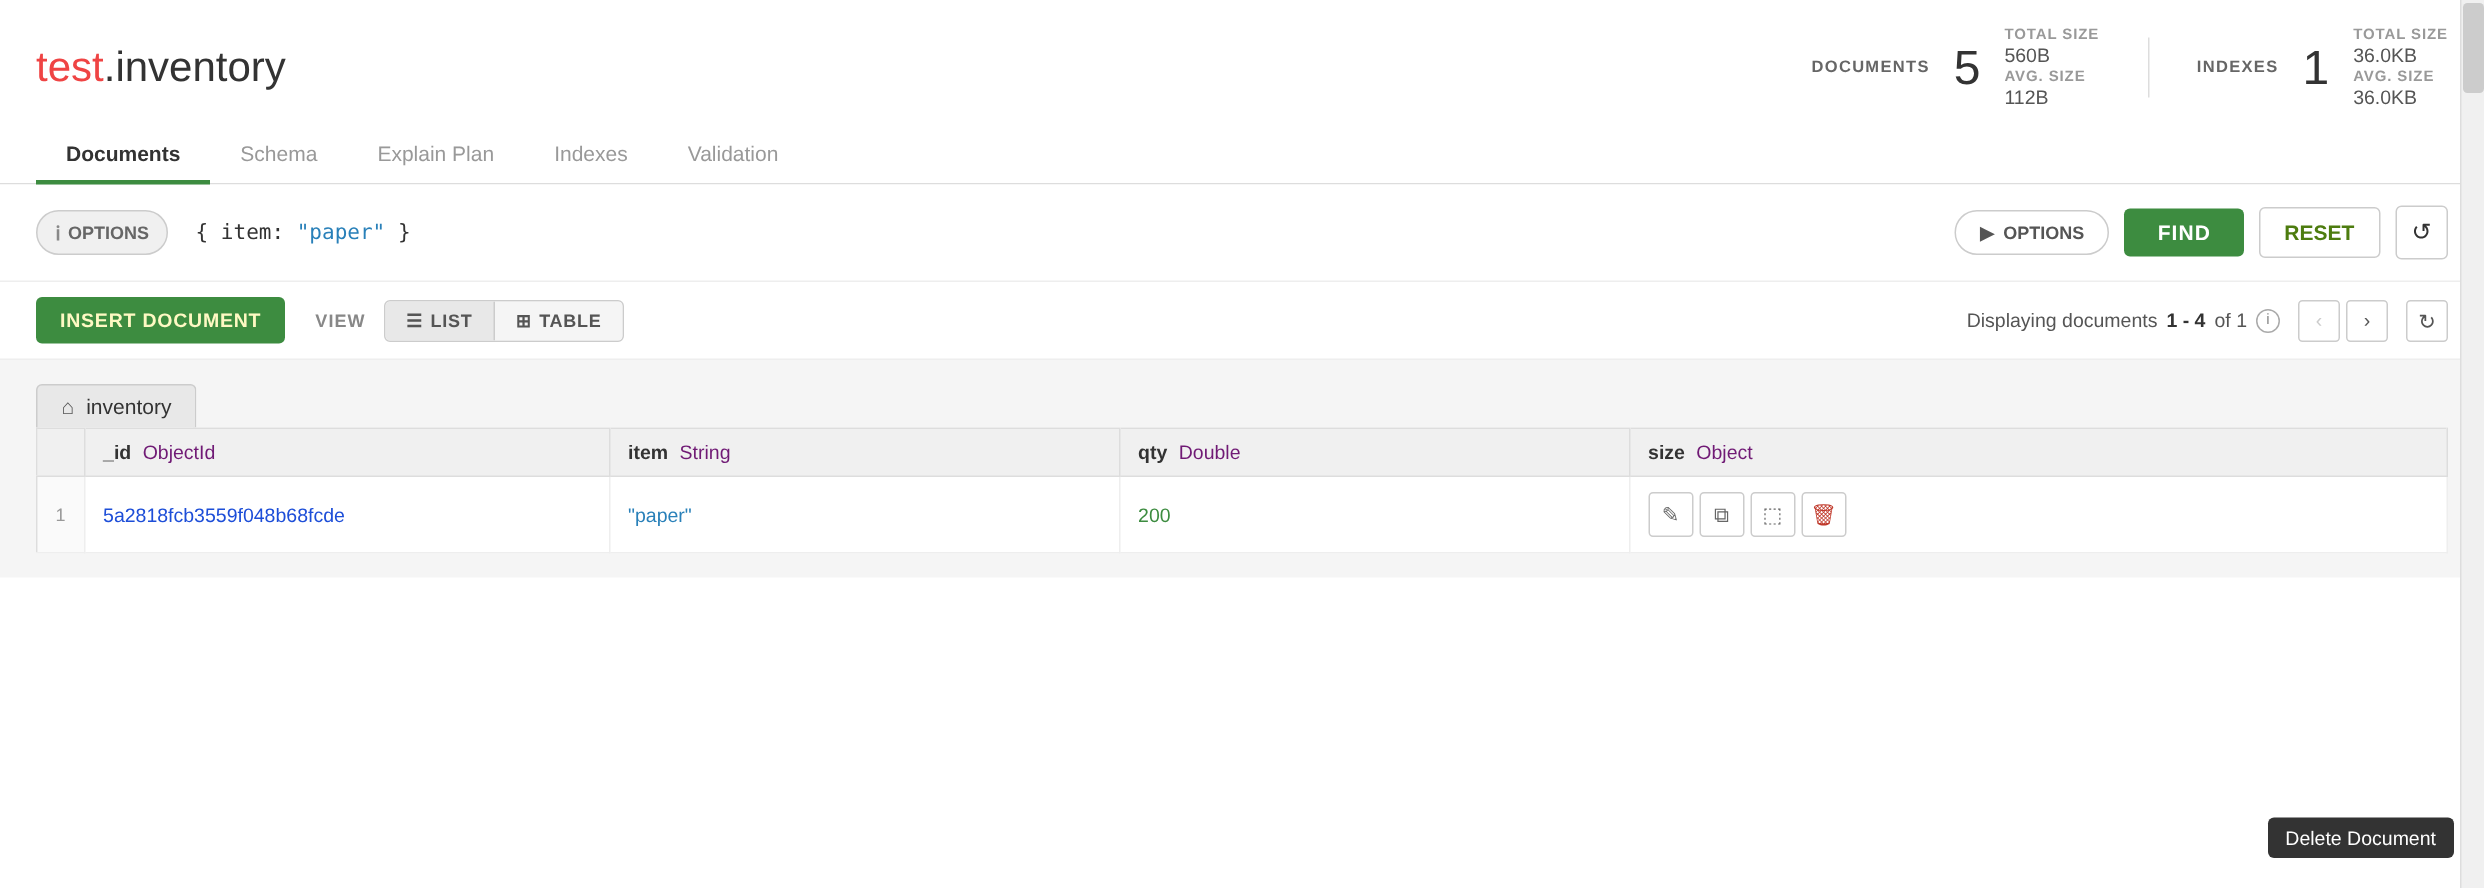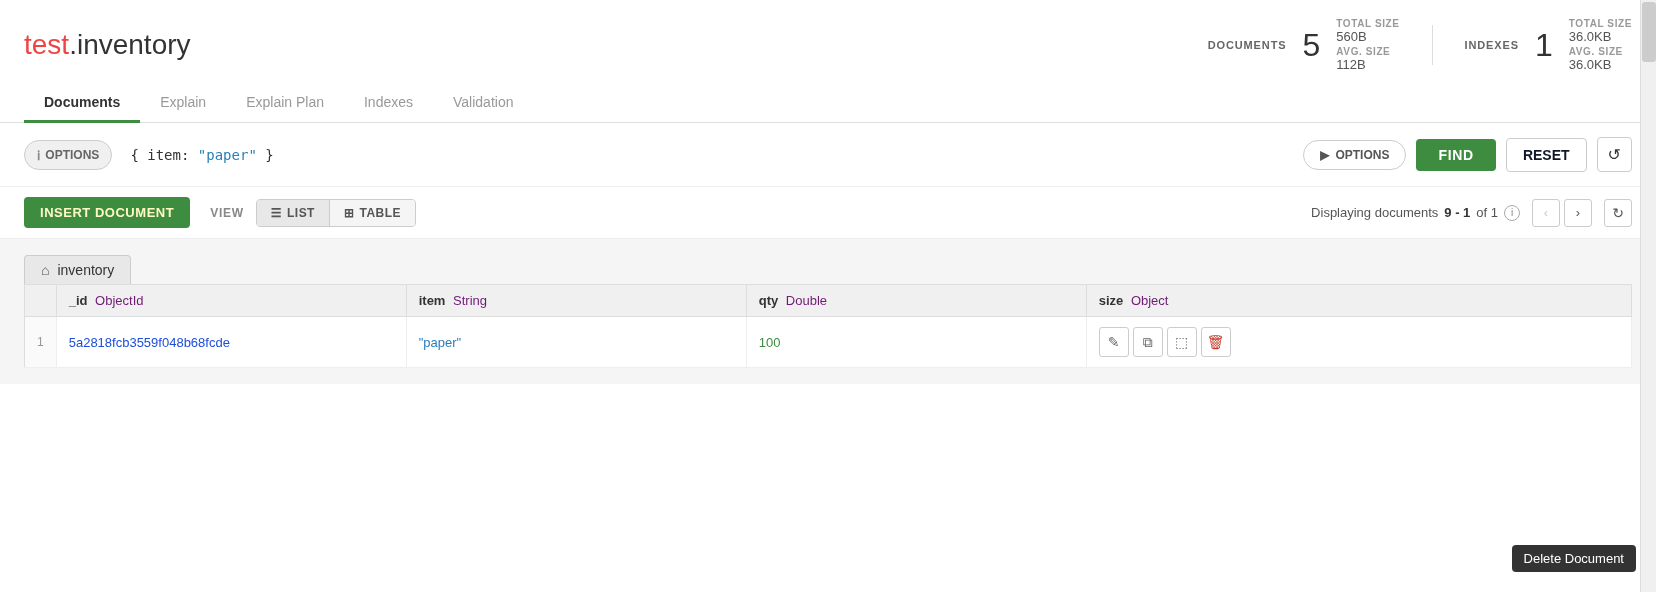--- a/index.html
+++ b/index.html
@@ -161,21 +161,21 @@
       border: none;
       border-radius: 4px;
       font-size: 14px;
       font-weight: 700;
       cursor: pointer;
       letter-spacing: 0.05em;
     }
     .reset-btn {
       padding: 8px 16px;
       background: #fff;
-      color: #0f172a;
+      color: #4d7c0f;
       border: 1px solid #ccc;
       border-radius: 4px;
       font-size: 14px;
       font-weight: 600;
       cursor: pointer;
     }
     .history-btn {
       padding: 7px 10px;
       background: #fff;
       color: #333;
@@ -435,21 +435,21 @@
         </div>
       </div>
     </div>
   </div>
 
   <div class="tabs">
     <div class="tab active">
       <span>Documents</span>
     </div>
     <div class="tab">
-      <span>Explain</span>
+      <span>Schema</span>
     </div>
     <div class="tab">
       <span>Explain Plan</span>
     </div>
     <div class="tab">
       <span>Indexes</span>
     </div>
     <div class="tab">
       <span>Validation</span>
     </div>
@@ -488,21 +488,21 @@
         <span>☰</span>
         <span>LIST</span>
       </button>
       <button class="view-btn">
         <span>⊞</span>
         <span>TABLE</span>
       </button>
     </div>
     <div class="display-info">
       <span>Displaying documents</span>
-      <strong>9 - 1</strong>
+      <strong>1 - 4</strong>
       <span>of 1</span>
       <span class="info-icon">i</span>
     </div>
     <div class="nav-btns">
       <button class="nav-btn disabled">
         <span>‹</span>
       </button>
       <button class="nav-btn">
         <span>›</span>
       </button>
@@ -542,21 +542,21 @@
       <tbody>
         <tr>
           <td class="row-num">1</td>
           <td>
             <span class="oid-value">5a2818fcb3559f048b68fcde</span>
           </td>
           <td>
             <span class="string-value">"paper"</span>
           </td>
           <td>
-            <span class="number-value">100</span>
+            <span class="number-value">200</span>
           </td>
           <td>
             <div class="action-btns">
               <button class="action-btn" title="Edit Document">
                 <span>✎</span>
               </button>
               <button class="action-btn" title="Copy Document">
                 <span>⧉</span>
               </button>
               <button class="action-btn" title="Clone Document">

